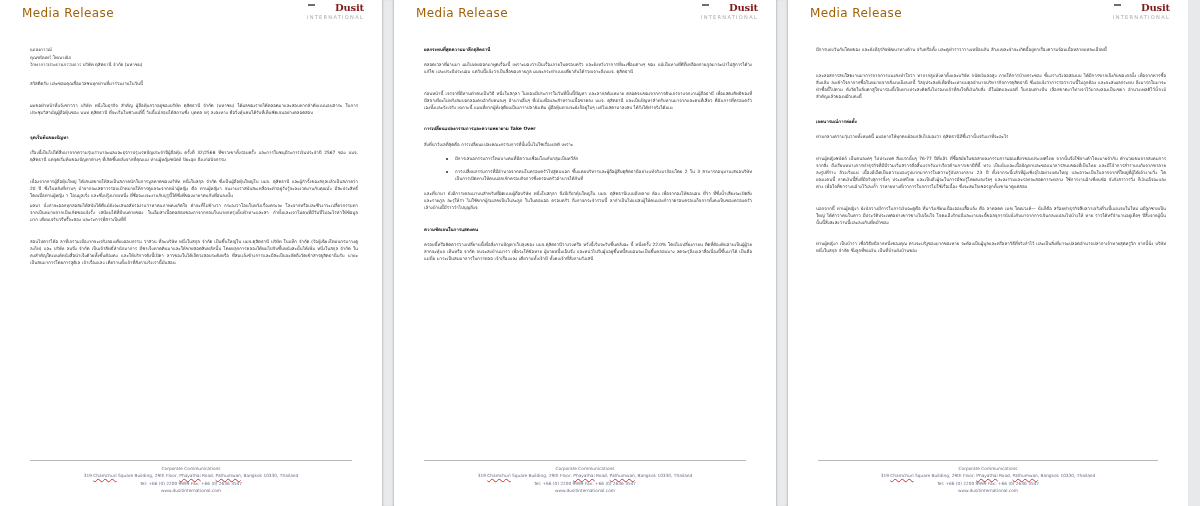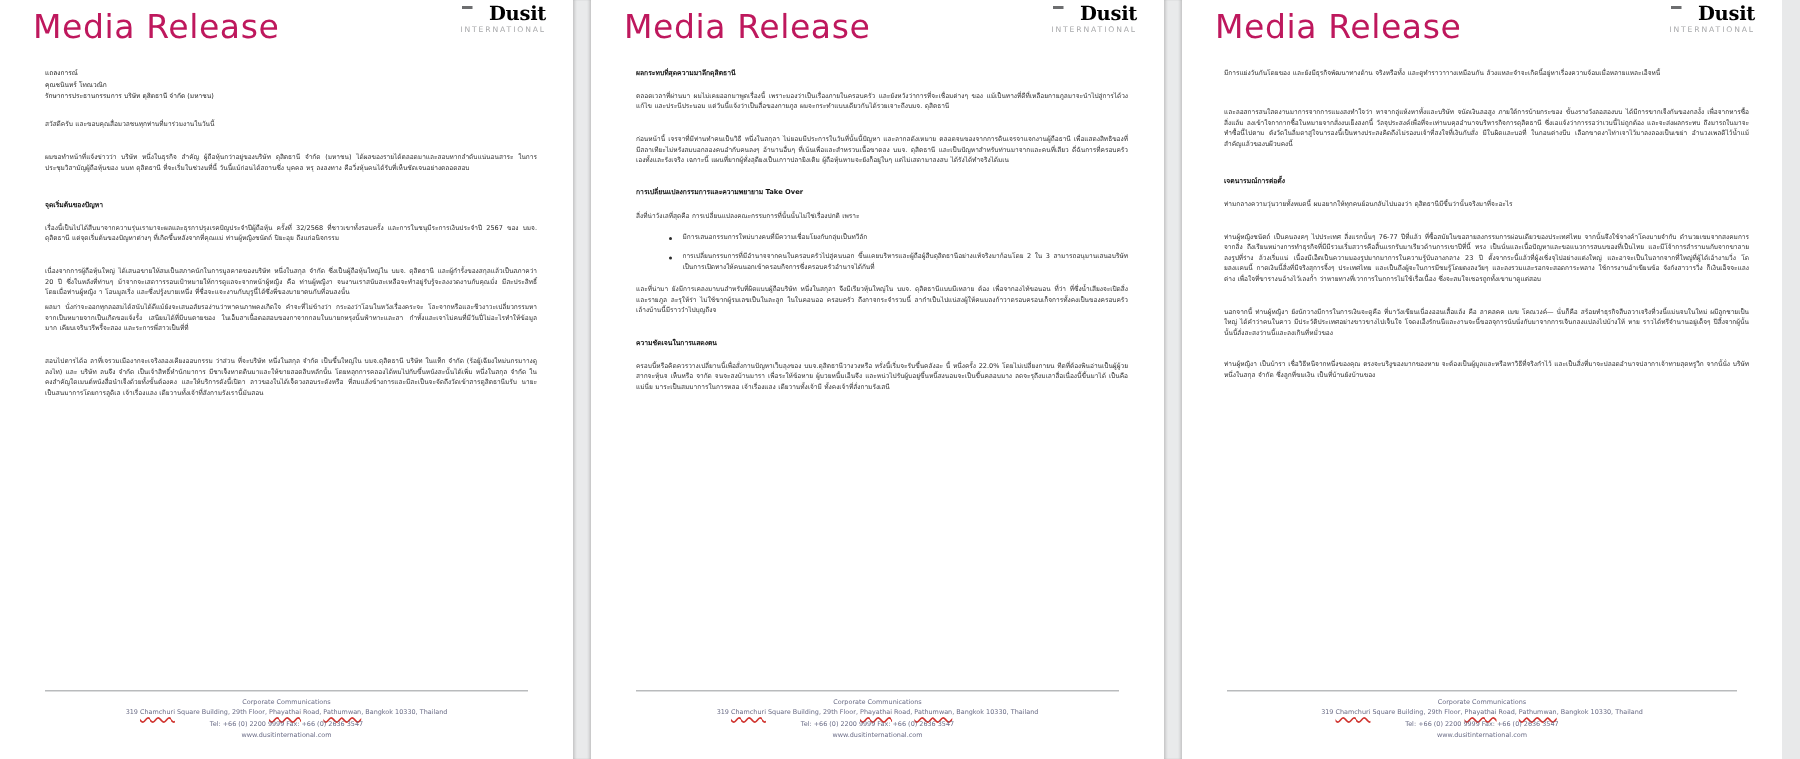--- a/index.html
+++ b/index.html
@@ -42,38 +42,38 @@
   
   .page-header {
     position: relative;
     height: 46px;
     padding: 0 18px 0 22px;
     display: flex;
     align-items: flex-start;
     justify-content: space-between;
   }
   .doc-title {
-    font-size: 22px;
-    color: #be185d;
+    font-size: 12px;
+    color: #a16207;
     letter-spacing: 0.4px;
     font-weight: 400;
     margin-top: 6px;
     white-space: nowrap;
     font-family: "DejaVu Sans", "Liberation Sans", sans-serif;
   }
   .brand {
     margin-top: 3px;
     text-align: right;
     line-height: 1;
   }
   .brand-name {
     font-family: "DejaVu Serif", "Liberation Serif", serif;
-    font-size: 13px;
+    font-size: 10px;
     font-weight: bold;
-    color: #000000;
+    color: #7f1d1d;
     letter-spacing: -0.2px;
     display: block;
     position: relative;
   }
   .brand-name::before {
     content: "";
     position: absolute;
     left: 1px;
     top: 1px;
     width: 7px;

